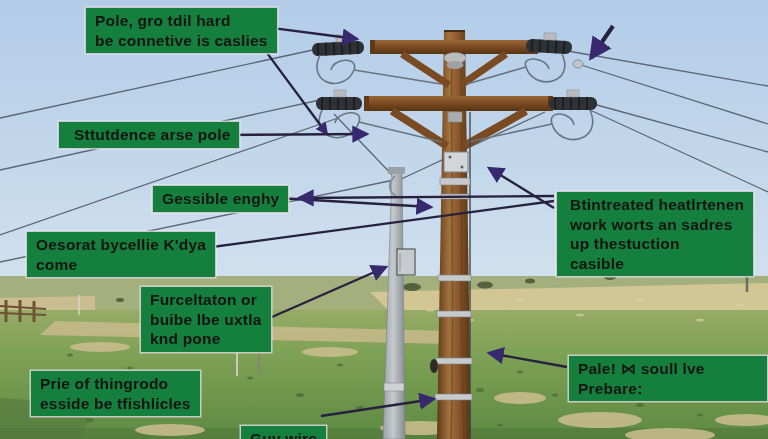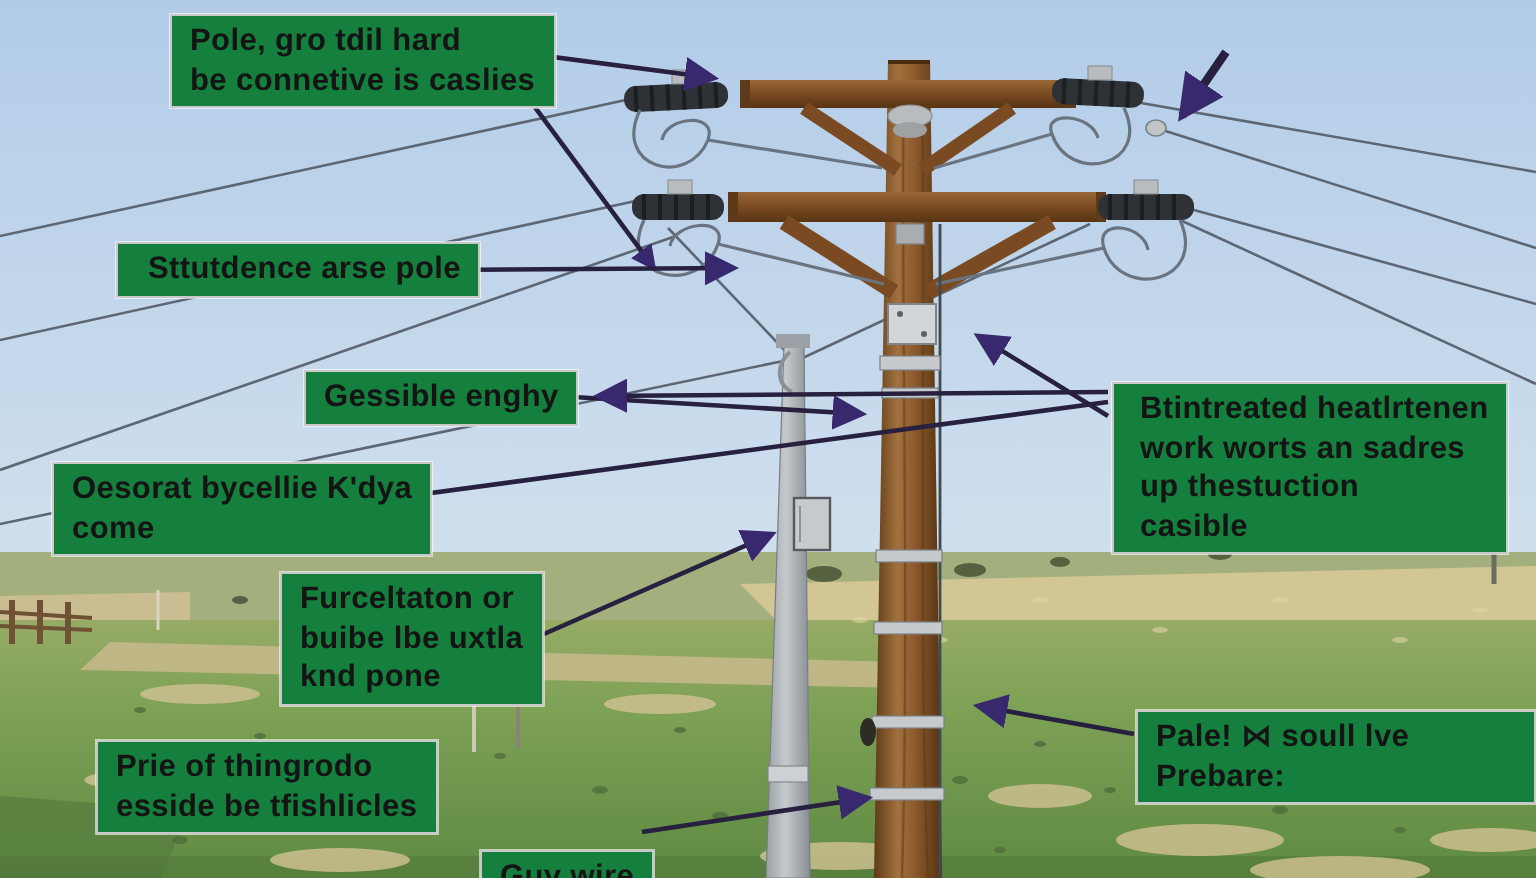--- a/index.html
+++ b/index.html
@@ -250,17 +250,17 @@
   <div class="lbl" style="left:26px;top:231px;">Oesorat bycellie K'dya
 come</div>
   <div class="lbl" style="left:152px;top:185px;">Gessible enghy</div>
   <div class="lbl" style="left:556px;top:191px;padding-left:13px;">Btintreated heatlrtenen
 work worts an sadres
 up thestuction
 casible</div>
   <div class="lbl" style="left:140px;top:286px;">Furceltaton or
 buibe lbe uxtla
 knd pone</div>
-  <div class="lbl" style="left:48px;top:370px;">Prie of thingrodo
+  <div class="lbl" style="left:30px;top:370px;">Prie of thingrodo
 esside be tfishlicles</div>
   <div class="lbl" style="left:240px;top:405px;margin-top:20px;">Guy wire</div>
   <div class="lbl" style="left:568px;top:355px;">Pale! ⋈ soull lve Prebare:</div>
 </div>
 
 </body></html>

